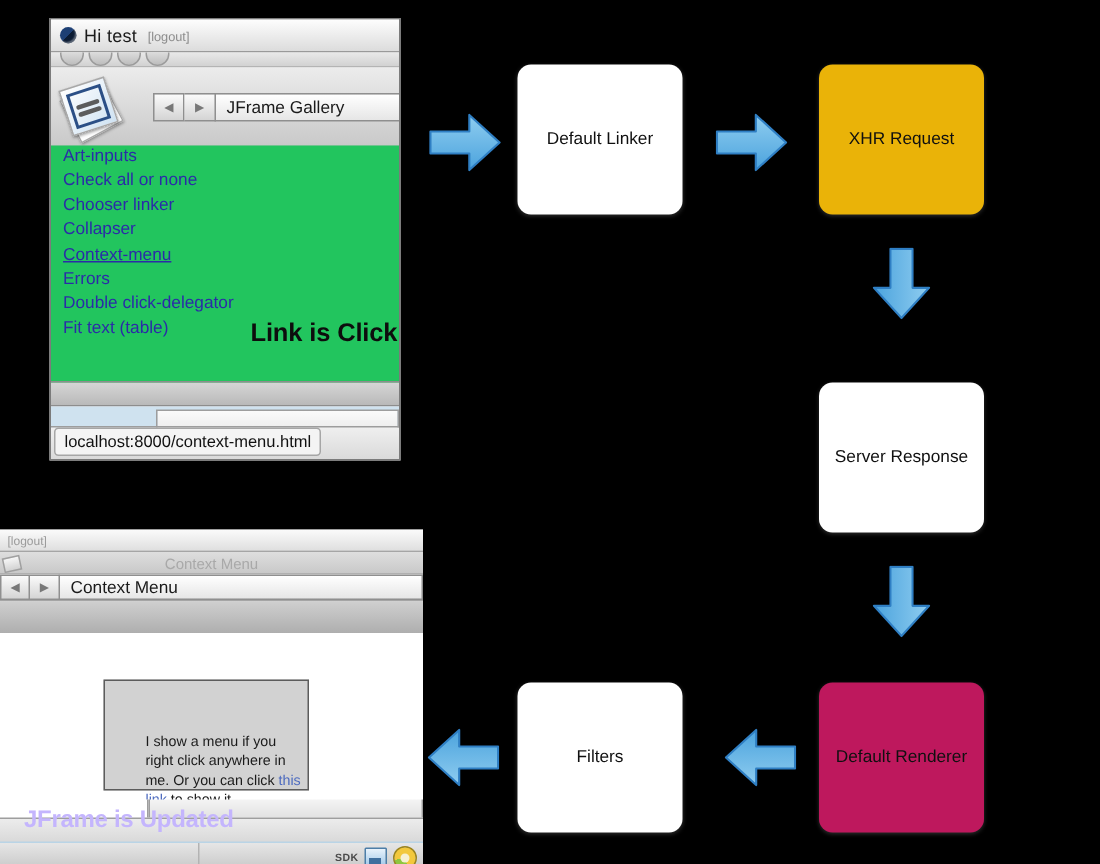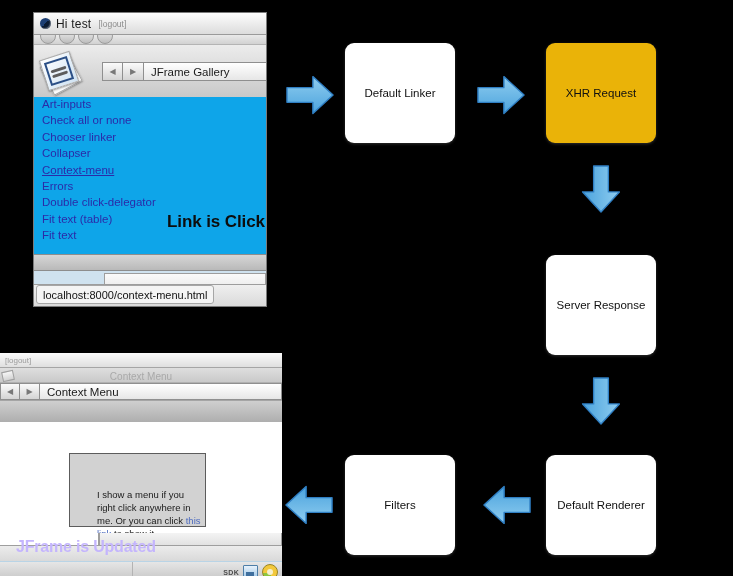--- a/index.html
+++ b/index.html
@@ -43,21 +43,21 @@
   .navbar{position:absolute;left:68px;top:17px;right:-1px;height:19px;display:flex;align-items:stretch;}
   .navbtn{width:21px;background:linear-gradient(#fbfbfb,#d4d4d4);border:1px solid #8f8f8f;
           display:flex;align-items:center;justify-content:center;box-sizing:border-box;}
   .navbtn + .navbtn{border-left:none;}
   .navbtn span{font-size:8px;color:#787878;line-height:1;}
   .titlefield{flex:1;background:linear-gradient(#ffffff,#e6e6e6);border:1px solid #8f8f8f;
           border-left:none;display:flex;align-items:center;padding-left:7px;box-sizing:border-box;
           font-size:11.5px;color:#1a1a1a;white-space:nowrap;overflow:hidden;}
 
   
-  .linklist{position:absolute;left:0;top:84px;right:0;bottom:50px;background:#0ea5e9;
+  .linklist{position:absolute;left:0;top:84px;right:0;bottom:50px;background:#22c55e;
             padding:2px 0 0 8px;box-sizing:border-box;overflow:hidden;}
   .linklist a{display:block;font-size:11.5px;color:#2b2ba8;text-decoration:none;
             line-height:16.4px;white-space:nowrap;}
   .linklist a.ul{text-decoration:underline;}
   .linklist a.clip-top{margin-top:-3px;}
 
   .bigmsg{position:absolute;left:167px;top:212px;font-size:17px;font-weight:bold;color:#0d0d0d;
           white-space:nowrap;letter-spacing:-.1px;}
 
   
@@ -165,21 +165,20 @@
 
   <div class="linklist">
     <a class="clip-top">Art-inputs</a>
     <a>Check all or none</a>
     <a>Chooser linker</a>
     <a>Collapser</a>
     <a class="ul">Context-menu</a>
     <a>Errors</a>
     <a>Double click-delegator</a>
     <a>Fit text (table)</a>
-    <a>Fit text</a>
   </div>
 
   <div class="botgrad"></div>
   <div class="bluebar">
     <div class="inner"></div>
   </div>
   <div class="statusbar">
     <div class="tooltip">localhost:8000/context-menu.html</div>
   </div>
 </div>
@@ -237,21 +236,21 @@
 <div id="flowchart">
     <div class="node" style="left: 345px; top: 43px; width: 110px; height: 100px; background: rgb(255, 255, 255);">
       <span>Default Linker</span>
     </div>
     <div class="node" style="left: 546px; top: 43px; width: 110px; height: 100px; background: #eab308;">
       <span>XHR Request</span>
     </div>
     <div class="node" style="left: 546px; top: 255px; width: 110px; height: 100px; background: rgb(255, 255, 255);">
       <span>Server Response</span>
     </div>
-    <div class="node" style="left: 546px; top: 455px; width: 110px; height: 100px; background: #ffffff;">
+    <div class="node" style="left: 546px; top: 455px; width: 110px; height: 100px; background: #be185d;">
       <span>Default Renderer</span>
     </div>
     <div class="node" style="left: 345px; top: 455px; width: 110px; height: 100px; background: rgb(255, 255, 255);">
       <span>Filters</span>
     </div>
     <div class="arrow" style="left: 286px; top: 72px; width: 48px; height: 46px;"><svg viewBox="0 0 100 100" width="48" height="46" preserveAspectRatio="none">
         <defs>
           <linearGradient id="g-arrow-into-default-linker" x1="0" y1="0" x2="0" y2="1">
             <stop offset="0%" stop-color="#8fcdf0"></stop>
             <stop offset="100%" stop-color="#4ba3dd"></stop>

